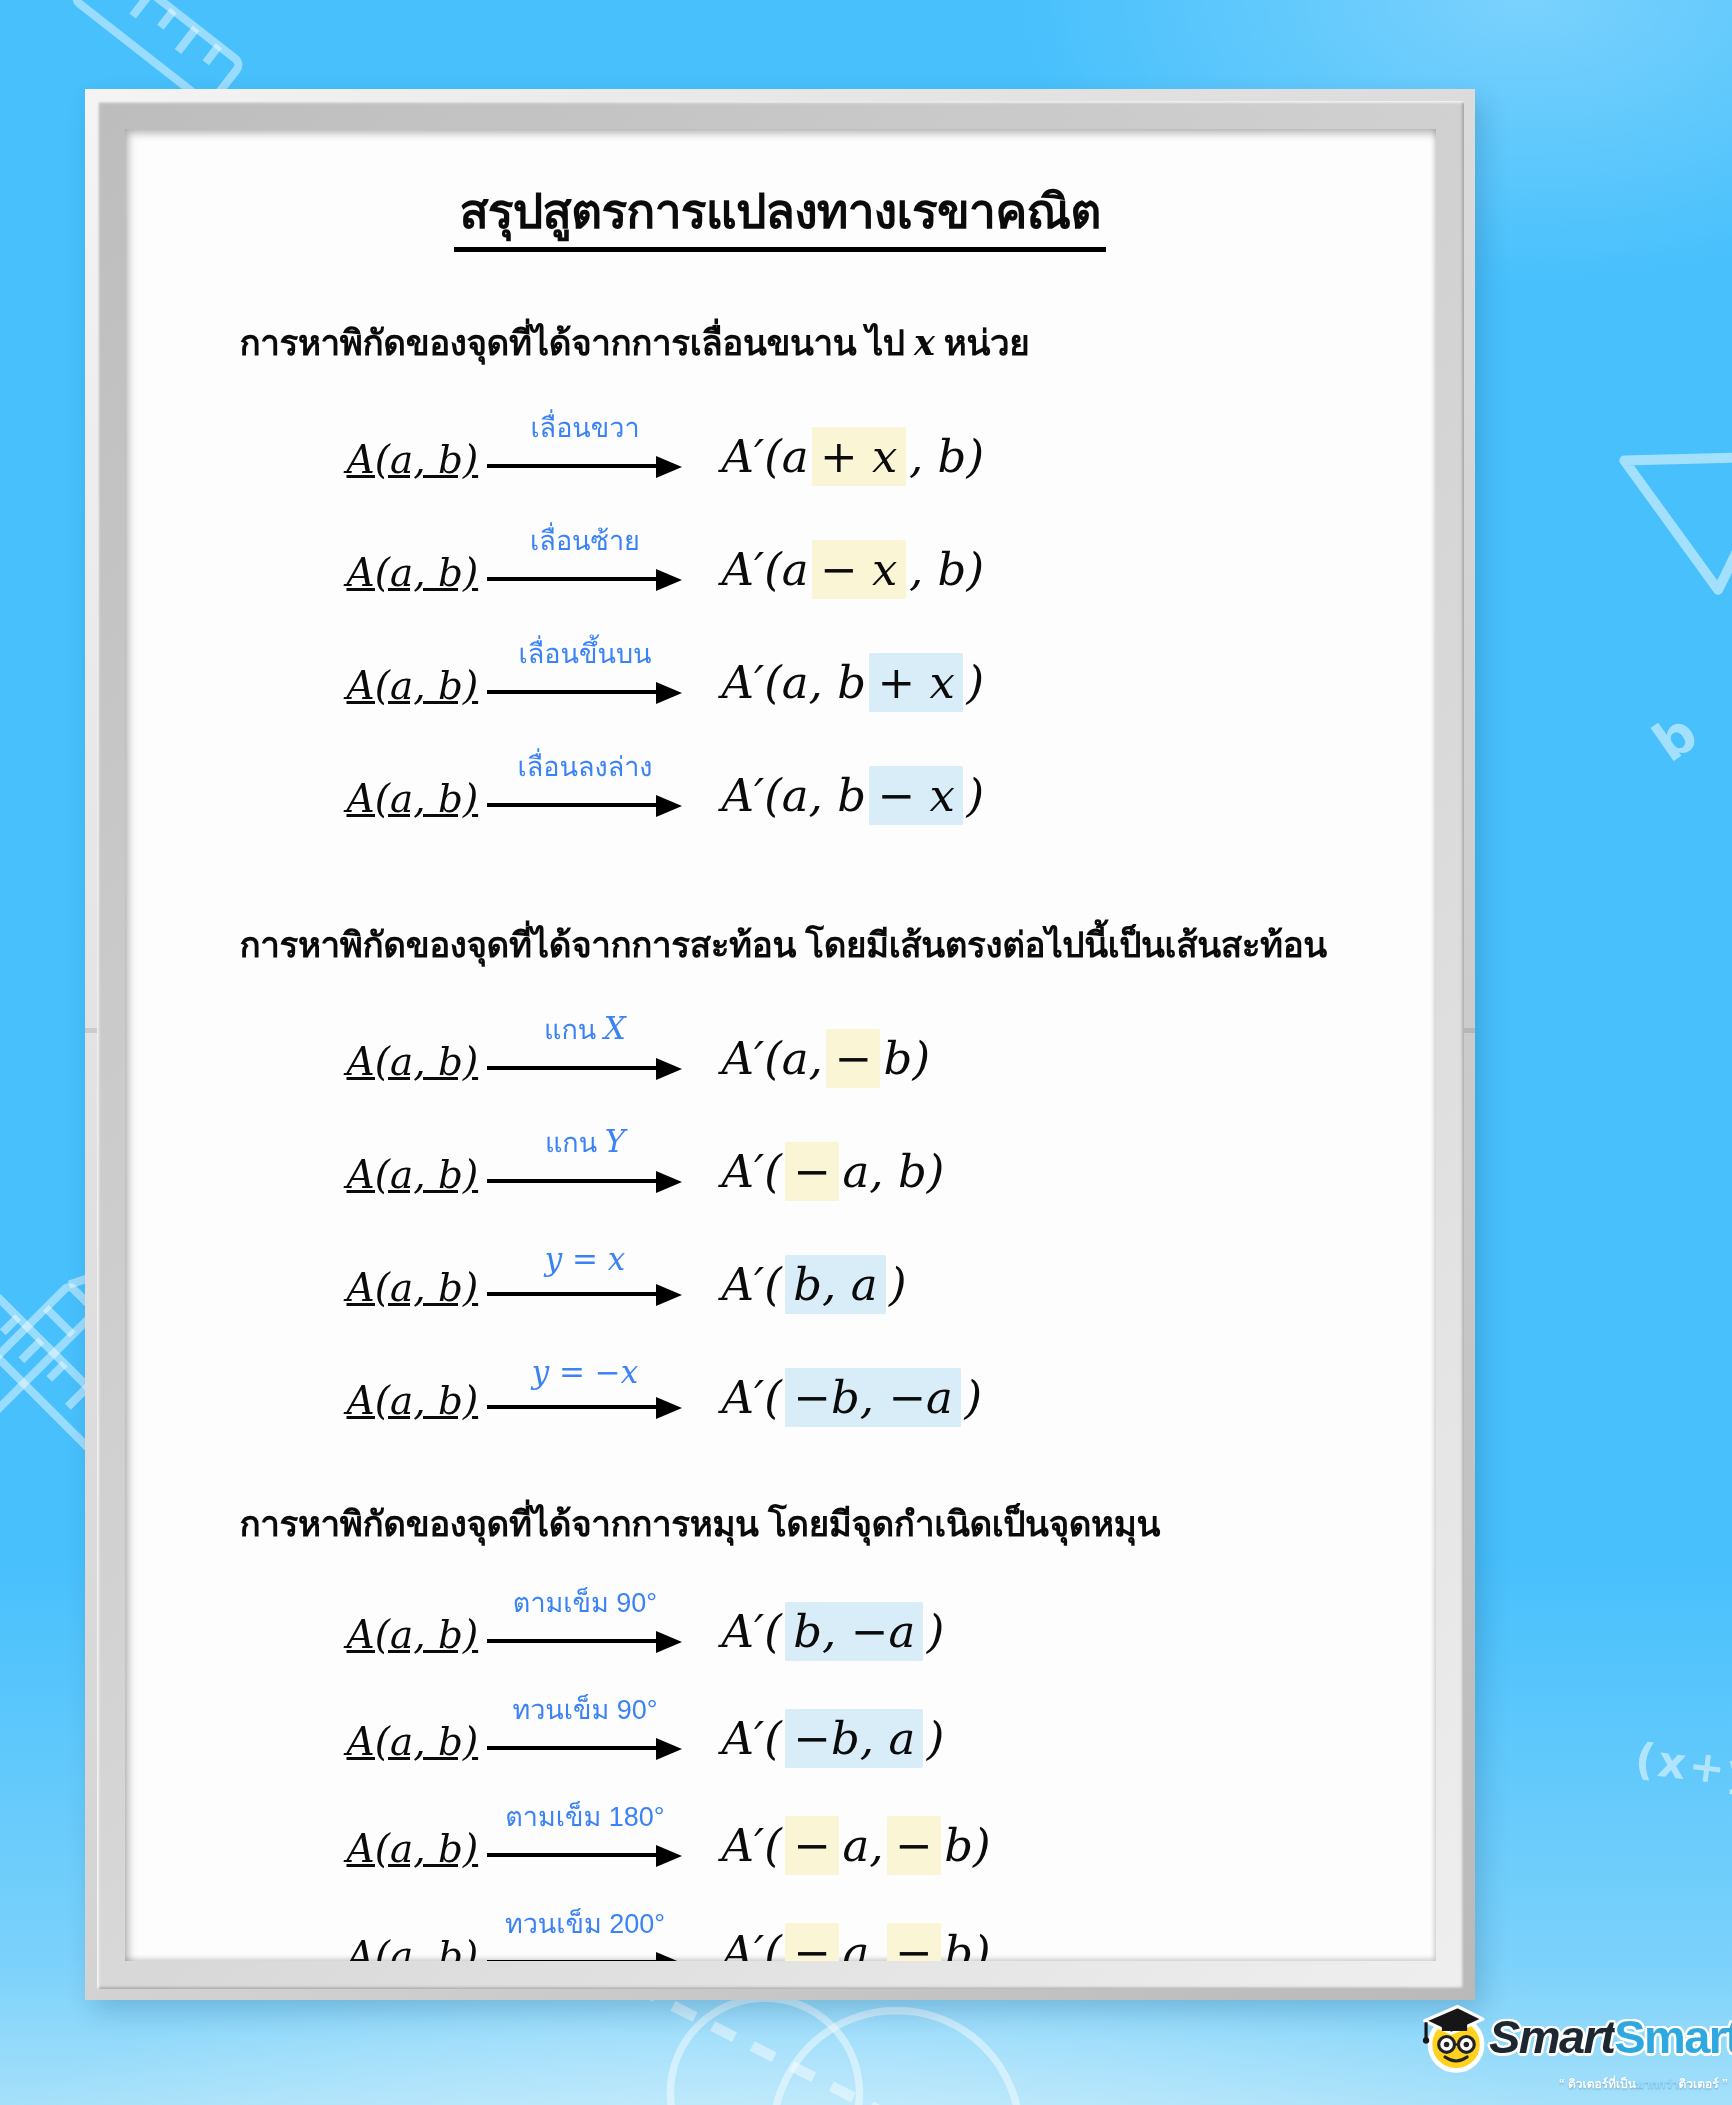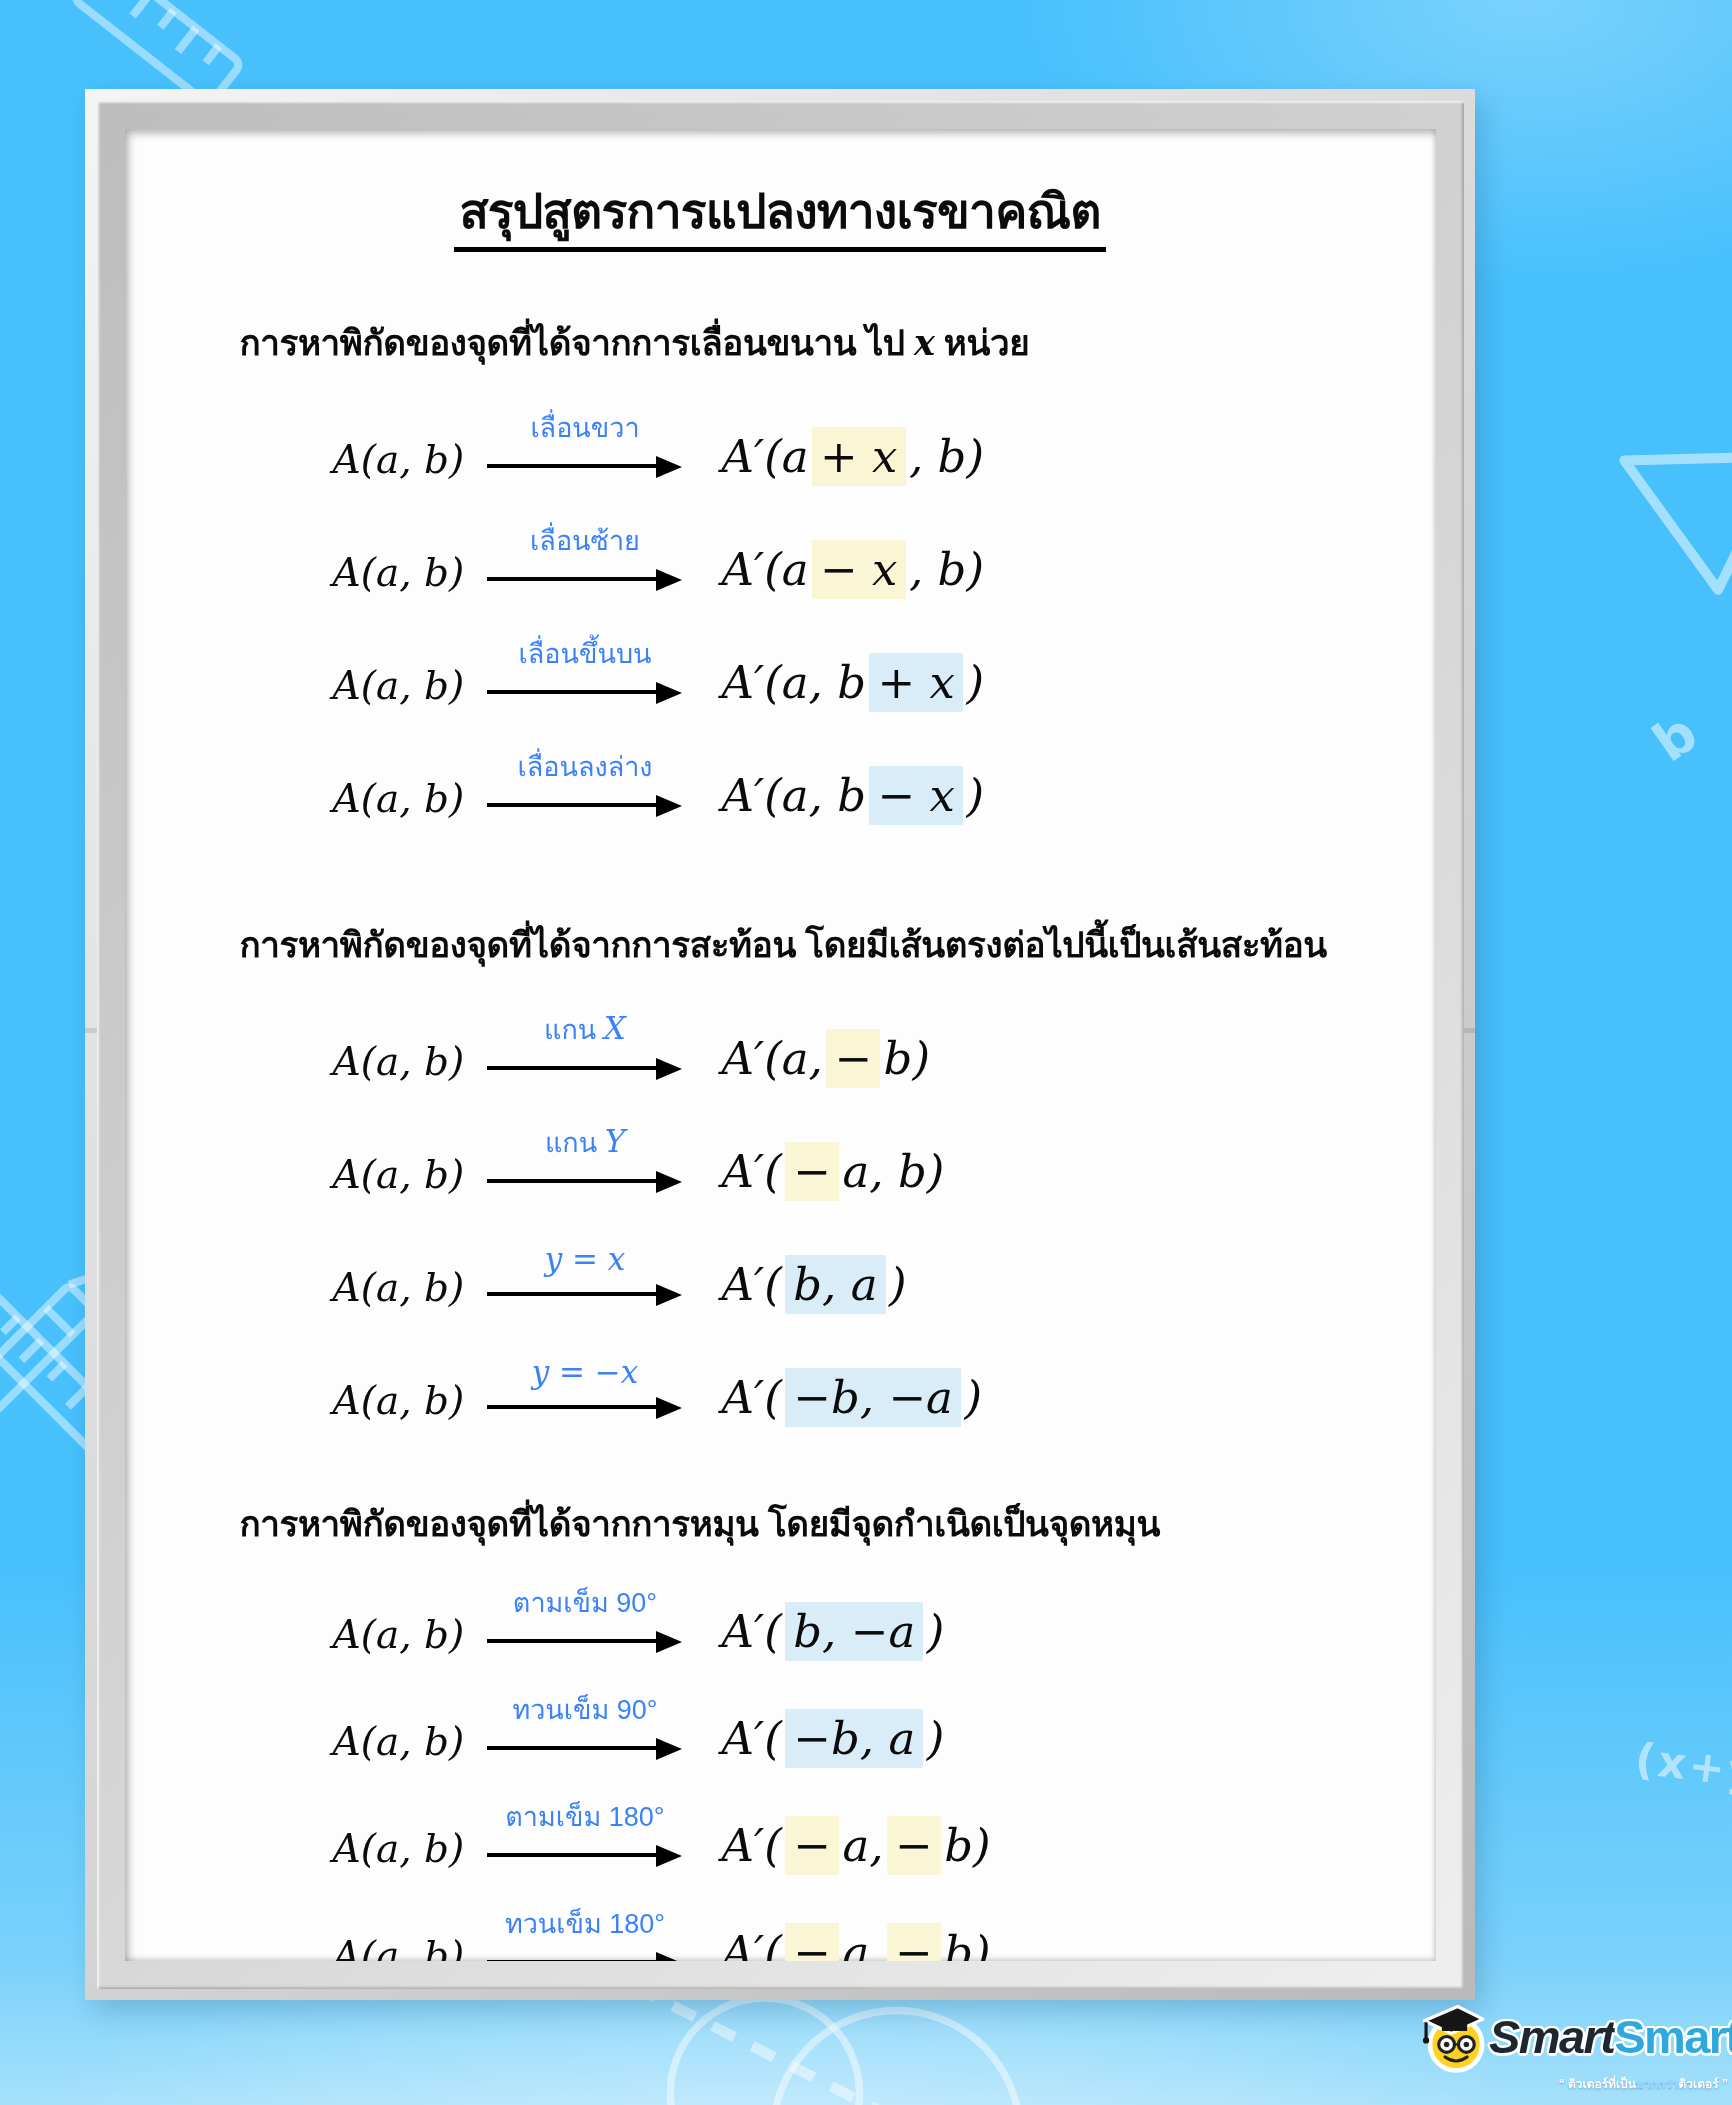--- a/index.html
+++ b/index.html
@@ -49,21 +49,21 @@
     margin:16px;font-size:35px;font-weight:800;letter-spacing:-0.4px;
     padding-left:41px;line-height:1.2;
   }
   .sec-translation .sec-heading{margin-top:38px;}
   .sec-reflection .sec-heading{margin-top:92px;}
   .sec-rotation .sec-heading{margin-top:69px;}
   .rows{margin-top:11.5px;}
   .row{position:relative;height:113px;}
   .sec-rotation .row{height:107px;}
   .math{font-family:"DejaVu Serif","Liberation Serif",serif;font-style:italic;}
-  .from{position:absolute;left:150px;bottom:11.5px;font-size:39px;white-space:nowrap;}
+  .from{position:absolute;left:164px;bottom:11.5px;font-size:39px;white-space:nowrap;text-decoration:underline;}
   .arrowbox{position:absolute;left:304px;bottom:0;width:197px;height:100%;}
   .arrow-label{
     position:absolute;left:50%;bottom:44px;transform:translateX(-50%);
     white-space:nowrap;font-size:27px;color:#3b82f6;text-align:center;
   }
   .lbl-math{font-family:"DejaVu Serif","Liberation Serif",serif;font-style:italic;font-size:31px;}
   .arrow-line{position:absolute;left:0;bottom:25px;width:174px;height:4.1px;background:#000;}
   .arrow-head{
     position:absolute;left:169px;bottom:15.6px;width:0;height:0;
     border-left:26px solid #000;border-top:11px solid transparent;border-bottom:11px solid transparent;
@@ -254,21 +254,21 @@
                     <div class="arrowbox">
                       <div class="arrow-label"><span class="lbl-thai">ตามเข็ม 180°</span></div>
                       <div class="arrow-line"></div>
                       <div class="arrow-head"></div>
                     </div>
                     <div class="result math"><span>A′(</span><span class="hl hl-y">−</span><span>a,</span><span class="hl hl-y">−</span><span>b)</span></div>
                   </div>
                   <div class="row">
                     <div class="from math">A(a, b)</div>
                     <div class="arrowbox">
-                      <div class="arrow-label"><span class="lbl-thai">ทวนเข็ม 180°</span></div>
+                      <div class="arrow-label"><span class="lbl-thai">ทวนเข็ม 200°</span></div>
                       <div class="arrow-line"></div>
                       <div class="arrow-head"></div>
                     </div>
                     <div class="result math"><span>A′(</span><span class="hl hl-y">−</span><span>a,</span><span class="hl hl-y">−</span><span>b)</span></div>
                   </div>
                 </div>
               </section>
             </div>
         </div>
       </div>

